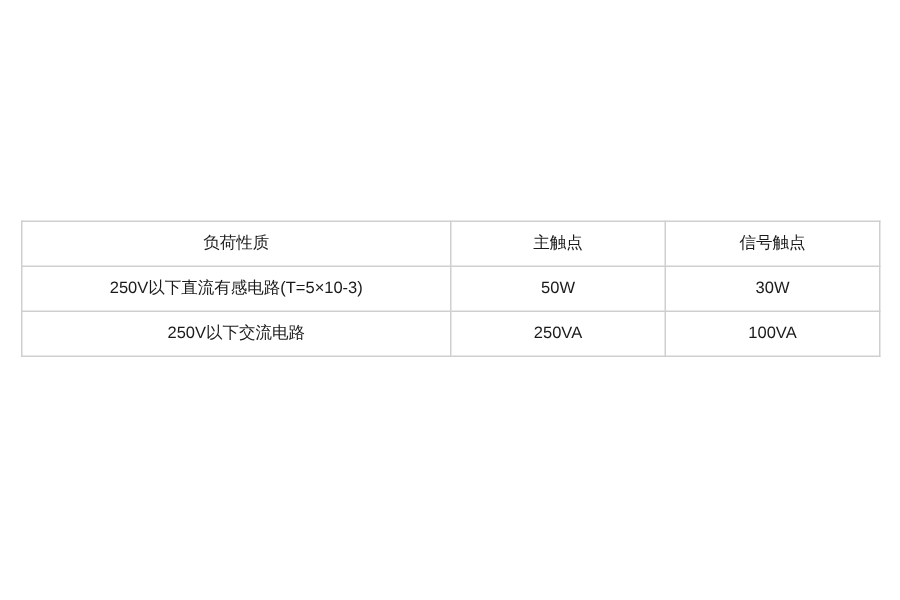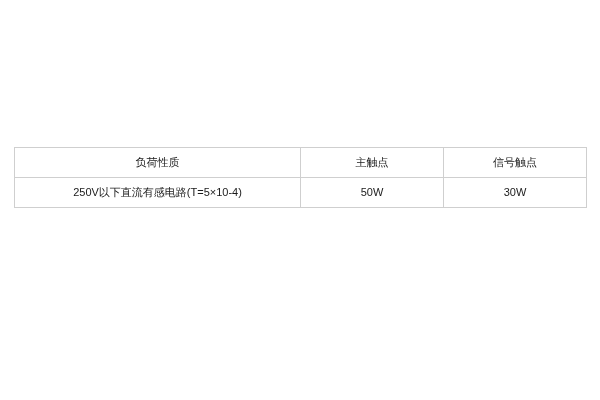--- a/index.html
+++ b/index.html
@@ -55,19 +55,24 @@
       <col class="c1">
       <col class="c2">
     </colgroup>
     <tbody>
       <tr class="hdr">
         <td>负荷性质</td>
         <td>主触点</td>
         <td>信号触点</td>
       </tr>
       <tr>
-        <td>250V以下直流有感电路(T=5×10-4)</td>
+        <td>250V以下直流有感电路(T=5×10-3)</td>
         <td>50W</td>
         <td>30W</td>
+      </tr>
+      <tr>
+        <td>250V以下交流电路</td>
+        <td>250VA</td>
+        <td>100VA</td>
       </tr>
     </tbody>
   </table>
 </div>
 
 </body></html>

